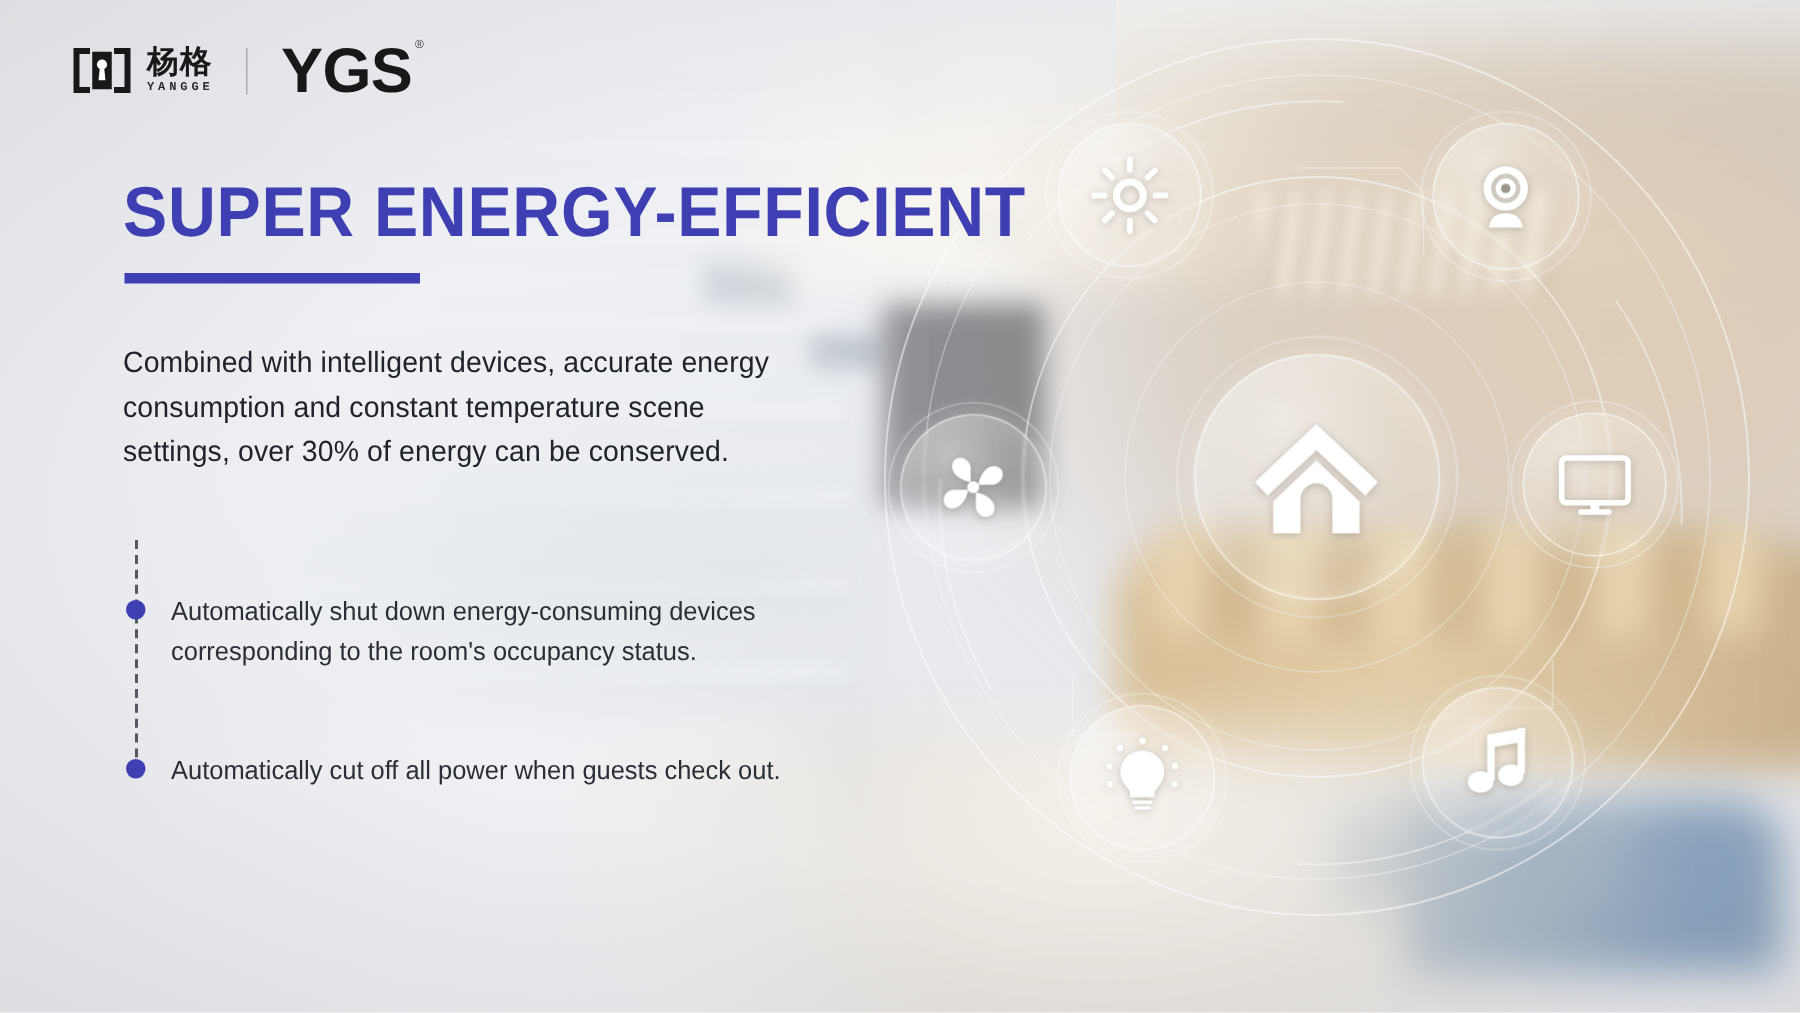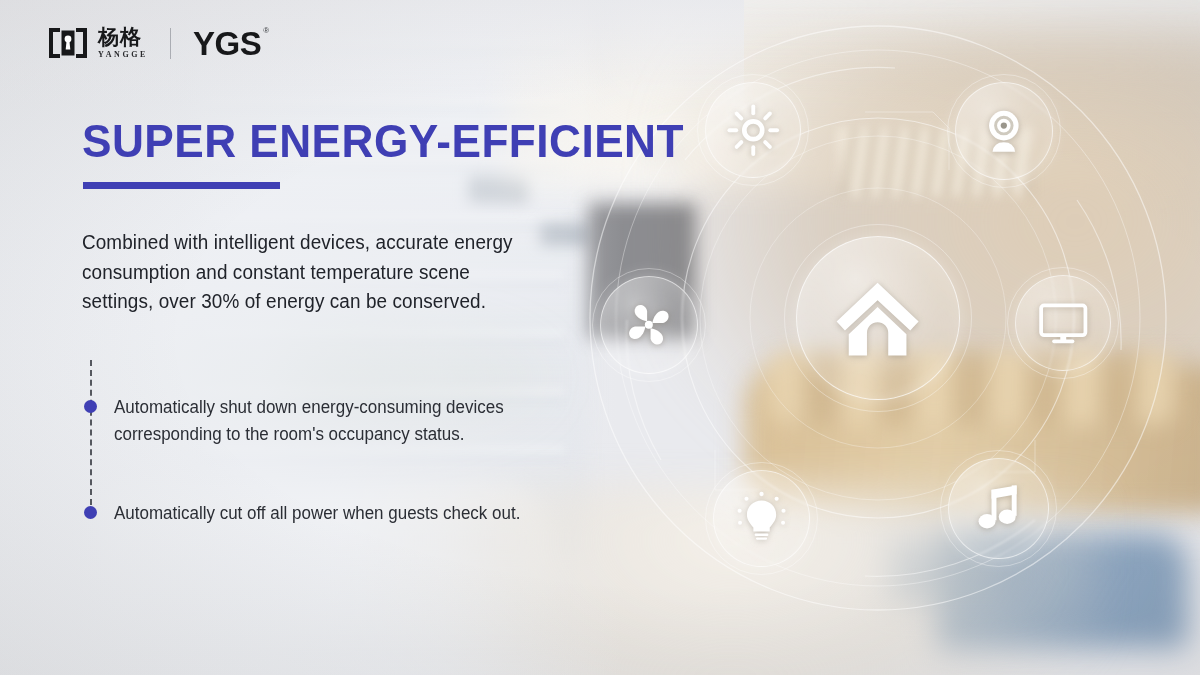--- a/index.html
+++ b/index.html
@@ -144,29 +144,29 @@
     z-index:40;
   }
   .logo-mark { display:flex; align-items:center; gap:9px; }
   .bracket-icon { width:42px; height:34px; display:block; }
   .logo-cn { display:flex; flex-direction:column; align-items:flex-start; line-height:1; }
   .logo-cn-main {
     font-family:"DejaVu Sans", sans-serif;
     font-size:21px; font-weight:700; color:#17181a; letter-spacing:1px;
   }
   .logo-cn-sub {
-    font-family:Liberation Serif, serif;
+    font-family:Liberation Mono, monospace;
     font-size:8px; font-weight:700; color:#2a2b2e;
     letter-spacing:2.6px; margin-top:3px;
   }
   .logo-divider { width:1px; height:31px; background:rgba(90,95,105,.42); }
   .logo-ygs-wrap { position:relative; display:inline-block; }
   .logo-ygs {
     font-family:"Liberation Sans", sans-serif;
-    font-size:33px; font-weight:700; color:#17181a;
+    font-size:42px; font-weight:700; color:#17181a;
     letter-spacing:-0.5px; line-height:1;
   }
   .logo-reg {
     position:absolute; top:-1px; right:-8px;
     font-size:8px; color:#3a3c40;
   }
 
   
   #title {
     position:absolute; left:82px; top:113px;

